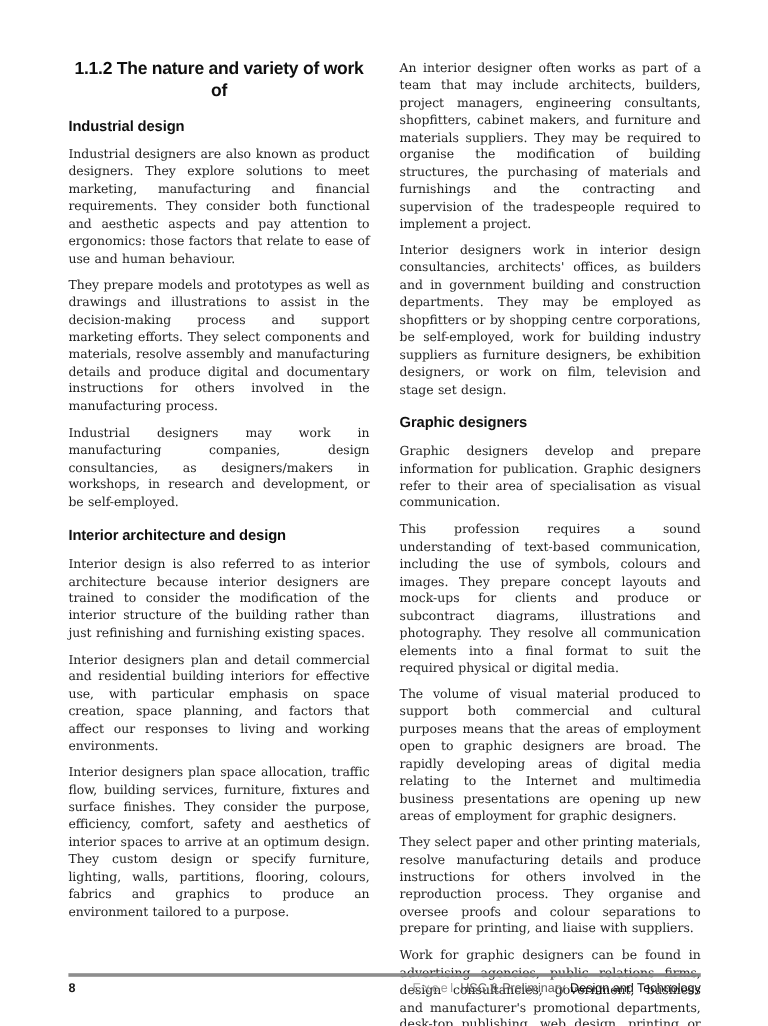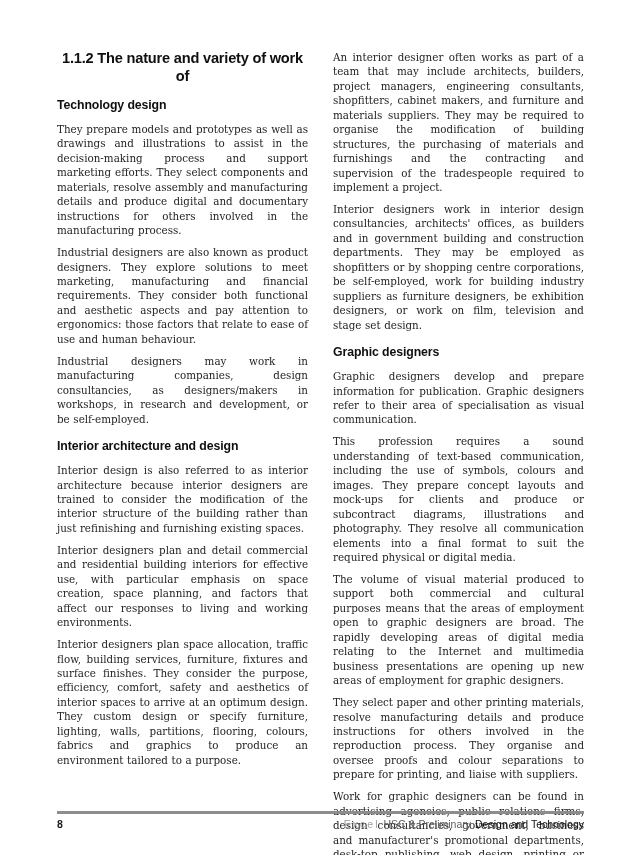--- a/index.html
+++ b/index.html
@@ -96,23 +96,23 @@
 
 <div class="page">
 
   <div class="content">
 
     <div class="col">
       <h1 class="doc-title">
         <span>1.1.2 The nature and variety of work of</span>
       </h1>
 
-      <h2 class="subhead">Technology design</h2>
+      <h2 class="subhead">Industrial design</h2>
+      <p class="body-para">Industrial designers are also known as product designers. They explore solutions to meet marketing, manufacturing and financial requirements. They consider both functional and aesthetic aspects and pay attention to ergonomics: those factors that relate to ease of use and human behaviour.</p>
       <p class="body-para">They prepare models and prototypes as well as drawings and illustrations to assist in the decision-making process and support marketing efforts. They select components and materials, resolve assembly and manufacturing details and produce digital and documentary instructions for others involved in the manufacturing process.</p>
-      <p class="body-para">Industrial designers are also known as product designers. They explore solutions to meet marketing, manufacturing and financial requirements. They consider both functional and aesthetic aspects and pay attention to ergonomics: those factors that relate to ease of use and human behaviour.</p>
       <p class="body-para">Industrial designers may work in manufacturing companies, design consultancies, as designers/makers in workshops, in research and development, or be self-employed.</p>
 
       <h2 class="subhead">Interior architecture and design</h2>
       <p class="body-para">Interior design is also referred to as interior architecture because interior designers are trained to consider the modification of the interior structure of the building rather than just refinishing and furnishing existing spaces.</p>
       <p class="body-para">Interior designers plan and detail commercial and residential building interiors for effective use, with particular emphasis on space creation, space planning, and factors that affect our responses to living and working environments.</p>
       <p class="body-para">Interior designers plan space allocation, traffic flow, building services, furniture, fixtures and surface finishes. They consider the purpose, efficiency, comfort, safety and aesthetics of interior spaces to arrive at an optimum design. They custom design or specify furniture, lighting, walls, partitions, flooring, colours, fabrics and graphics to produce an environment tailored to a purpose.</p>
     </div>
 
     <div class="col">
       <p class="body-para">An interior designer often works as part of a team that may include architects, builders, project managers, engineering consultants, shopfitters, cabinet makers, and furniture and materials suppliers. They may be required to organise the modification of building structures, the purchasing of materials and furnishings and the contracting and supervision of the tradespeople required to implement a project.</p>

